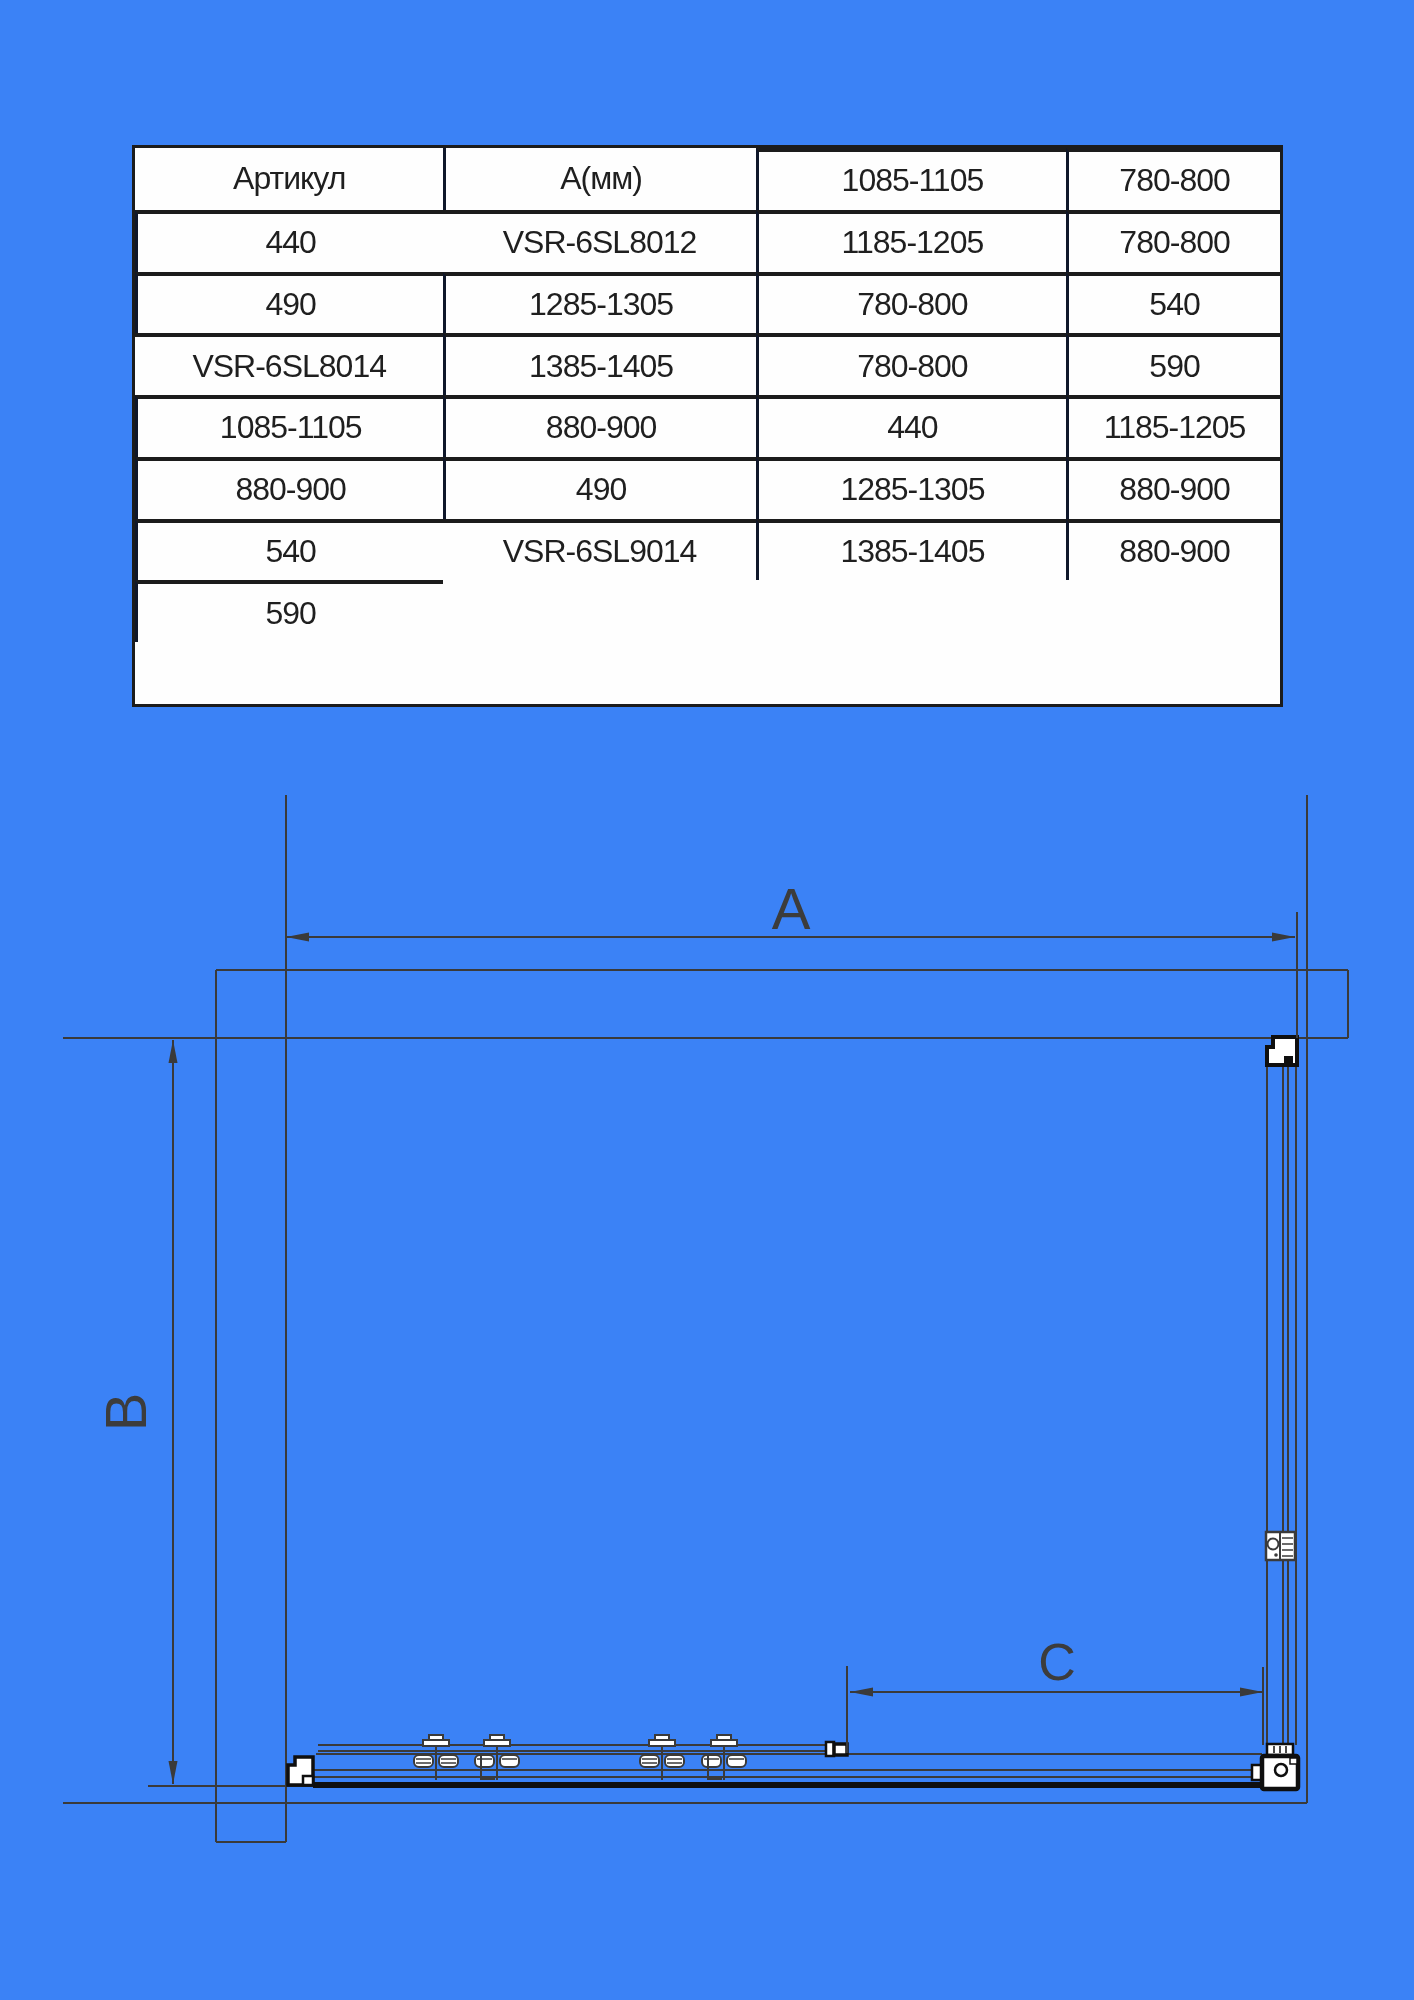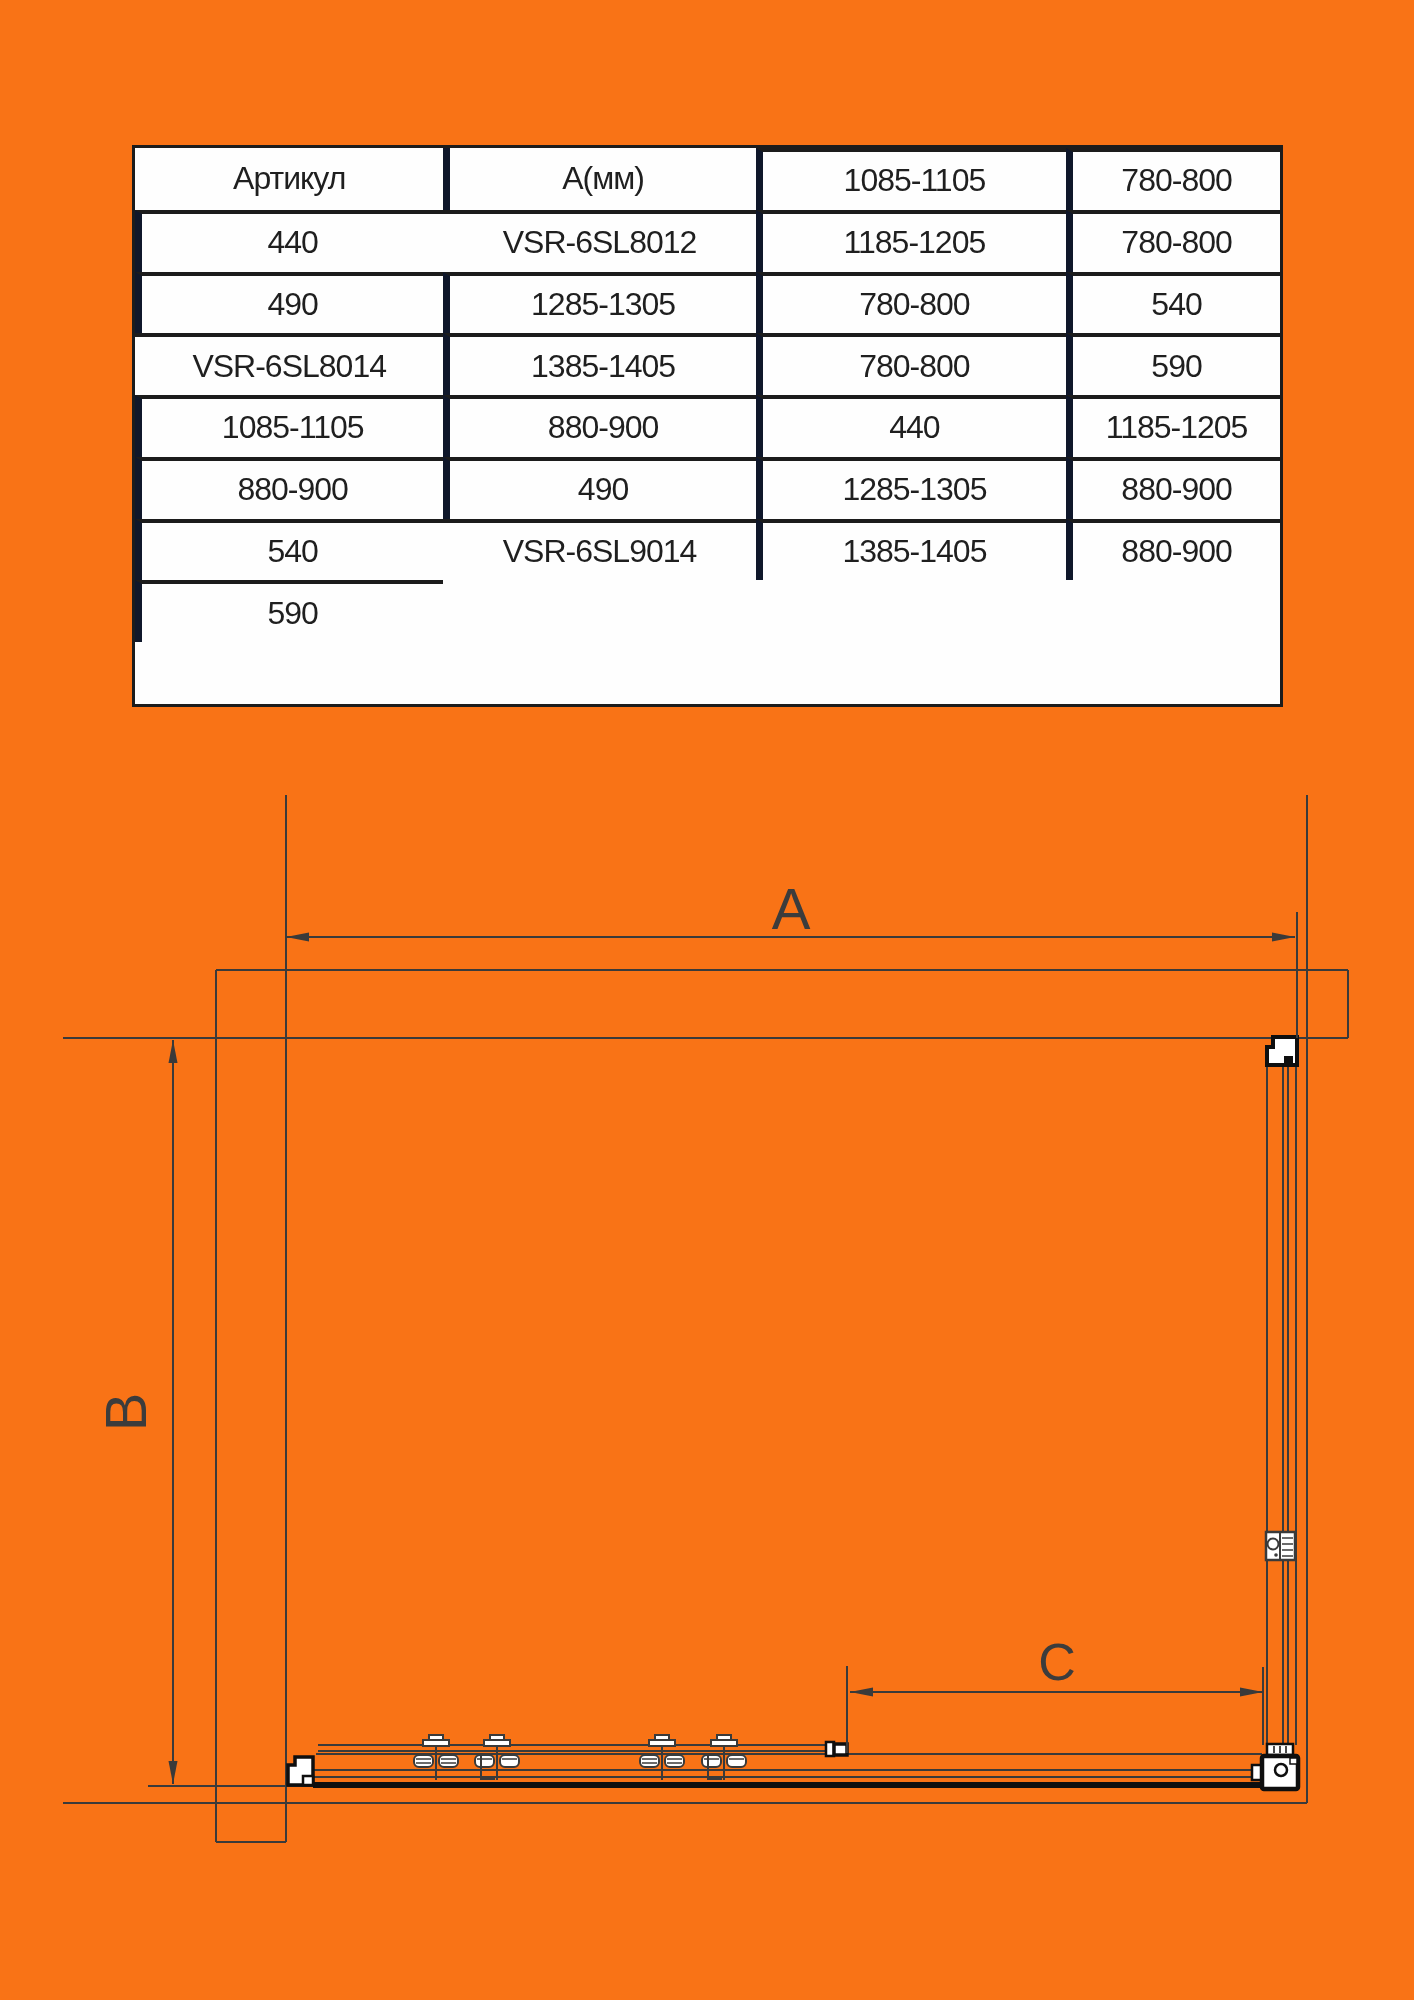--- a/index.html
+++ b/index.html
@@ -1,36 +1,36 @@
 <!DOCTYPE html>
 <html><head>
 <meta charset="utf-8">
 <style>
   html,body{margin:0;padding:0;background:#e8e8e8;}
   .page{
     position:relative;
     width:1414px;height:2000px;
-    background:#f97316;
+    background:#3b82f6;
     overflow:hidden;
     font-family:"Liberation Sans", sans-serif;
   }
   
   .spec-table{
     position:absolute;left:132px;top:145px;
     width:1151px;height:562px;
     display:grid;
     grid-template-columns:310fr 314fr 312fr 215fr;
     grid-template-rows:repeat(9,1fr);
     border:3px solid #1c1c1c;
     background:#fefefe;
     box-sizing:border-box;
   }
   .spec-table .cell{
     display:flex;align-items:center;justify-content:center;
-    border-left:7px solid #0f172a;
+    border-left:3px solid #0f172a;
     border-top:4px solid #1c1c1c;
     font-size:32px;
     letter-spacing:-1px;
     color:#1f1f1f;
     white-space:nowrap;
     overflow:hidden;
   }
   .spec-table .cell.first-col{border-left:none;}
   .spec-table .cell.head-row{border-top:none;}
   

